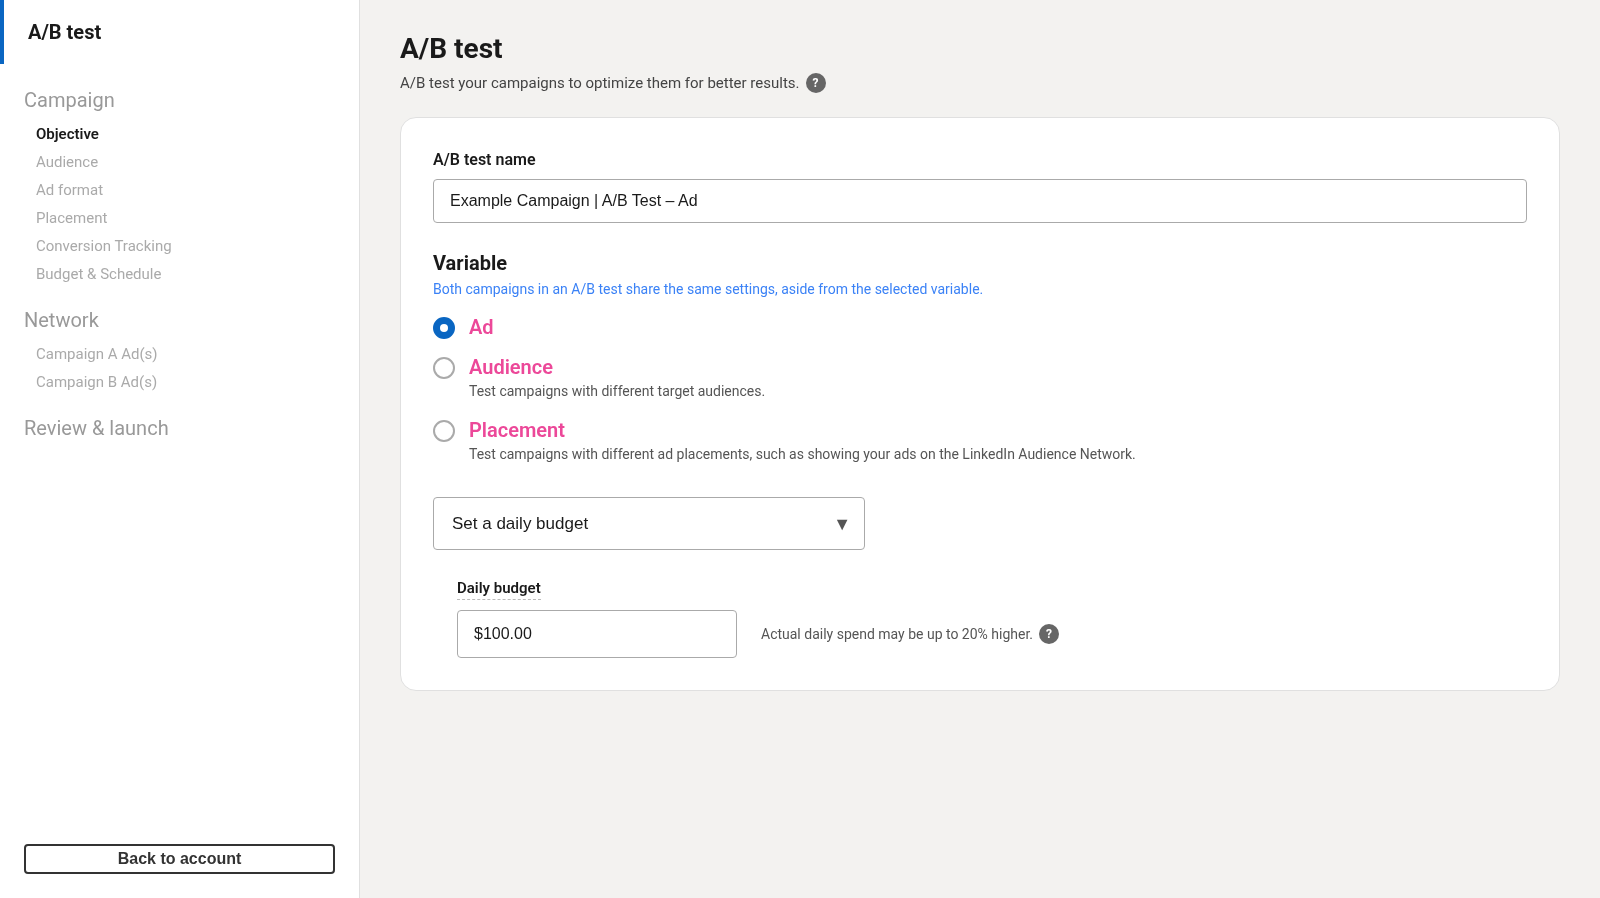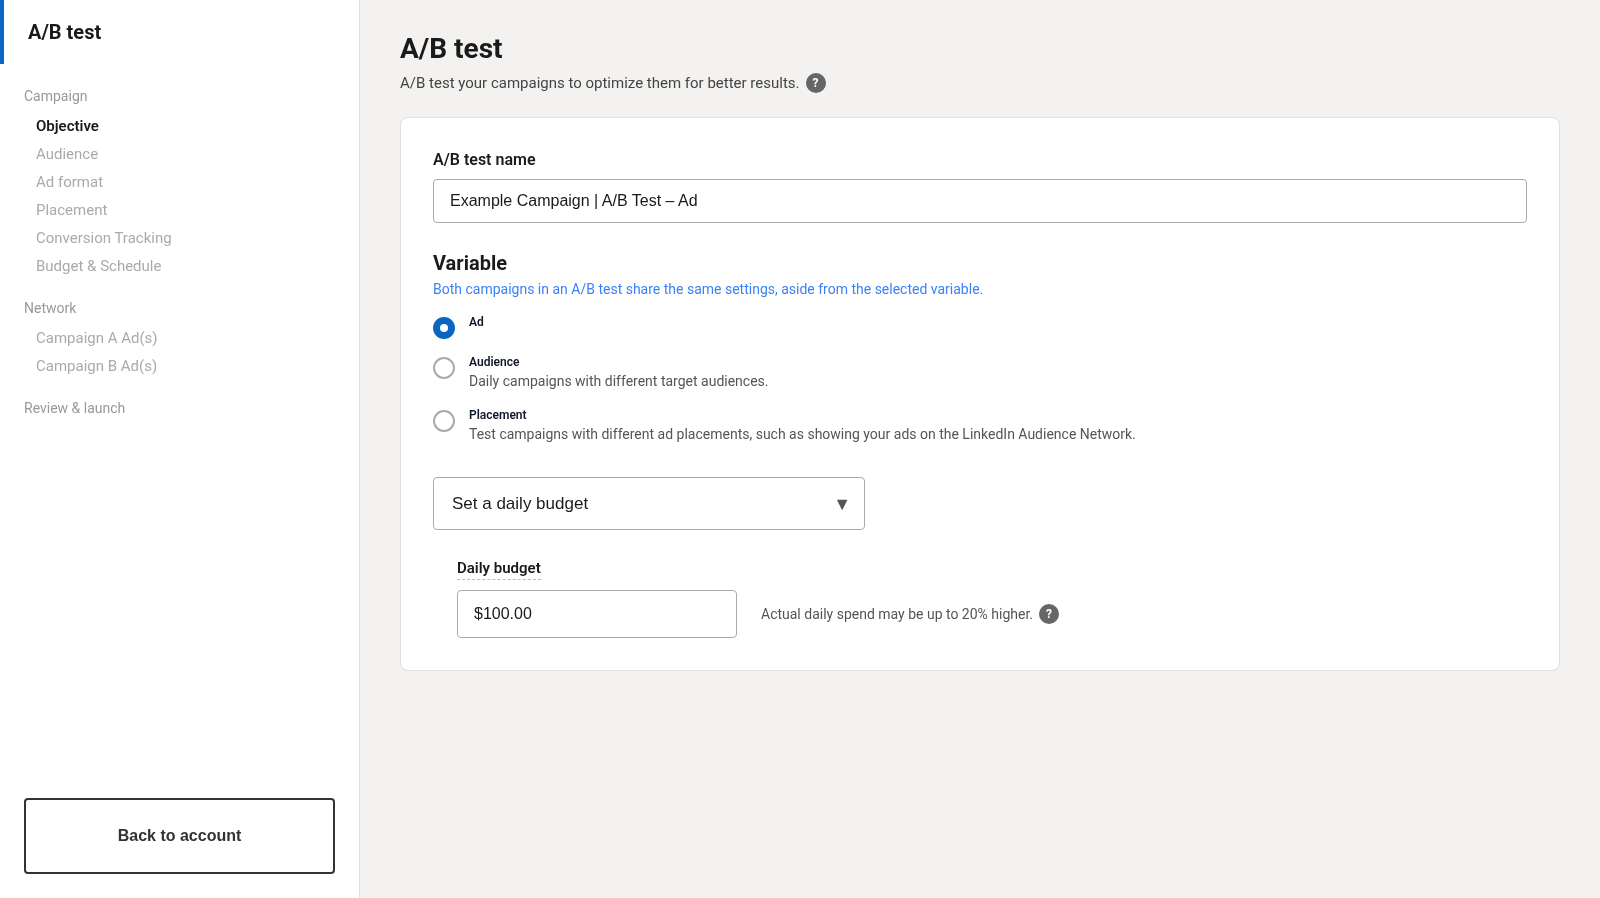--- a/index.html
+++ b/index.html
@@ -30,21 +30,21 @@
     .sidebar-title {
       font-size: 20px;
       font-weight: 700;
       color: #1a1a1a;
     }
     .sidebar-nav {
       padding: 24px 24px 0 24px;
       flex: 1;
     }
     .nav-section-label {
-      font-size: 14px;
+      font-size: 20px;
       color: #999;
       font-weight: 400;
       margin-bottom: 8px;
     }
     .nav-item {
       font-size: 15px;
       padding: 5px 0 5px 12px;
       color: #aaa;
       cursor: pointer;
     }
@@ -54,21 +54,21 @@
     }
     .nav-section {
       margin-bottom: 20px;
     }
     .sidebar-bottom {
       padding: 24px;
     }
     .back-btn {
       display: block;
       width: 100%;
-      padding: 27px;
+      padding: 4px;
       background: #fff;
       border: 2px solid #333;
       border-radius: 4px;
       font-size: 16px;
       font-weight: 600;
       color: #333;
       cursor: pointer;
       text-align: center;
     }
 
@@ -103,21 +103,21 @@
       background: #666;
       color: #fff;
       font-size: 12px;
       font-weight: 700;
       cursor: pointer;
     }
 
     
     .card {
       background: #fff;
-      border-radius: 8px;
+      border-radius: 16px;
       padding: 32px;
       border: 1px solid #e0e0e0;
     }
 
     
     .field-label {
       font-size: 16px;
       font-weight: 600;
       color: #1a1a1a;
       margin-bottom: 10px;
@@ -176,23 +176,23 @@
     }
     .radio-circle.selected::after {
       content: '';
       width: 8px;
       height: 8px;
       border-radius: 50%;
       background: #fff;
     }
     .radio-content {}
     .radio-label {
-      font-size: 12px;
-      font-weight: 600;
-      color: #0f172a;
+      font-size: 20px;
+      font-weight: 600;
+      color: #ec4899;
     }
     .radio-desc {
       font-size: 14px;
       color: #555;
       margin-top: 2px;
       line-height: 1.5;
     }
 
     
     .budget-section-label {
@@ -317,21 +317,21 @@
         <div class="radio-circle selected"></div>
         <div class="radio-content">
           <div class="radio-label">Ad</div>
         </div>
       </div>
 
       <div class="radio-item">
         <div class="radio-circle"></div>
         <div class="radio-content">
           <div class="radio-label">Audience</div>
-          <div class="radio-desc">Daily campaigns with different target audiences.</div>
+          <div class="radio-desc">Test campaigns with different target audiences.</div>
         </div>
       </div>
 
       <div class="radio-item">
         <div class="radio-circle"></div>
         <div class="radio-content">
           <div class="radio-label">Placement</div>
           <div class="radio-desc">Test campaigns with different ad placements, such as showing your ads on the LinkedIn Audience Network.</div>
         </div>
       </div>

